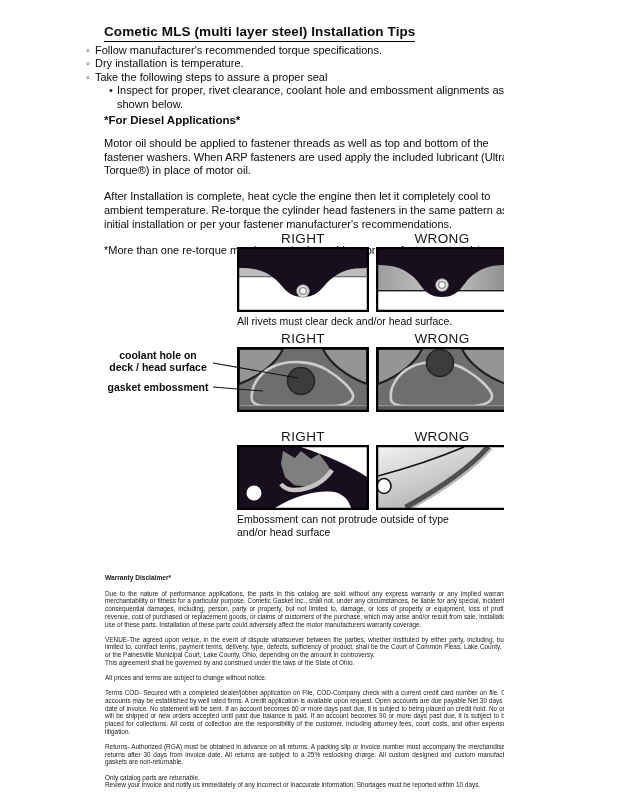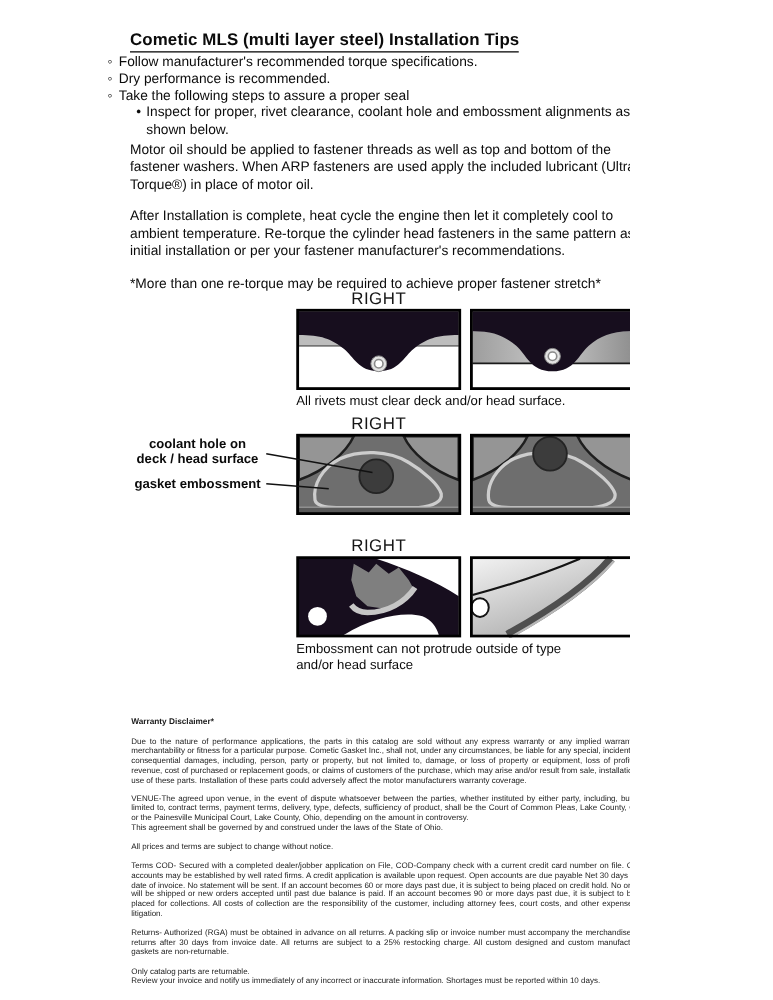--- a/index.html
+++ b/index.html
@@ -17,21 +17,21 @@
   .bullet{position:relative;padding-left:7px;}
   .bullet::before{content:"◦";position:absolute;left:-2px;top:0;font-size:11px;}
   .sub{margin-left:21px;padding-left:8px;}
   .sub::before{content:"•";left:0;}
   
   .diesel{position:absolute;left:104px;top:114px;width:412px;font-size:11px;line-height:13.8px;}
   .diesel .h{font-size:11.5px;font-weight:bold;margin:0 0 9px 0;}
   .diesel p{margin:0 0 12px 0;}
   
   .fig{position:absolute;}
-  .figlabels{display:flex;gap:7px;height:15px;flex-direction:column;}
+  .figlabels{display:flex;gap:7px;height:15px;}
   .figlabels span{width:132px;text-align:center;font-size:13.5px;letter-spacing:.4px;color:#161616;}
   .figrow{display:flex;gap:7px;margin-top:1px;}
   .caption{font-size:10.5px;line-height:12.5px;margin-top:3px;color:#0b0b0b;}
   svg.panel{display:block;}
   
   .fig2{left:100px;top:331px;width:406px;height:100px;}
   .fig2-inner{position:absolute;left:137px;top:0;}
   .side-label{position:absolute;font-size:10.5px;line-height:11.5px;text-align:center;width:104px;left:6px;color:#0b0b0b;font-weight:bold;}
   .leaders{position:absolute;left:0;top:0;pointer-events:none;}
   .fig2 .caption{position:absolute;left:147px;top:83px;white-space:nowrap;}
@@ -46,26 +46,27 @@
 </style>
 </head>
 <body>
 
 <div class="page">
 
   <div class="title">Cometic MLS (multi layer steel) Installation Tips</div>
 
   <div class="tips">
     <div class="bullet">Follow manufacturer's recommended torque specifications.</div>
-    <div class="bullet">Dry performance is recommended.</div>
+    <div class="bullet">Dry installation is temperature.</div>
     <div class="bullet">Take the following steps to assure a proper seal</div>
     <div class="bullet sub">Inspect for proper, rivet clearance, coolant hole and embossment alignments as shown below.</div>
   </div>
 
   <div class="diesel">
+    <div class="h">*For Diesel Applications*</div>
     <p>Motor oil should be applied to fastener threads as well as top and bottom of the fastener washers. When ARP fasteners are used apply the included lubricant (Ultra-Torque®) in place of motor oil.</p>
     <p>After Installation is complete, heat cycle the engine then let it completely cool to ambient temperature. Re-torque the cylinder head fasteners in the same pattern as initial installation or per your fastener manufacturer's recommendations.</p>
     <p>*More than one re-torque may be required to achieve proper fastener stretch*</p>
   </div>
 
   <div class="fig" style="left:237px;top:231px;width:271px;">
     <div class="figlabels">
       <span>RIGHT</span>
       <span>WRONG</span>
     </div>

